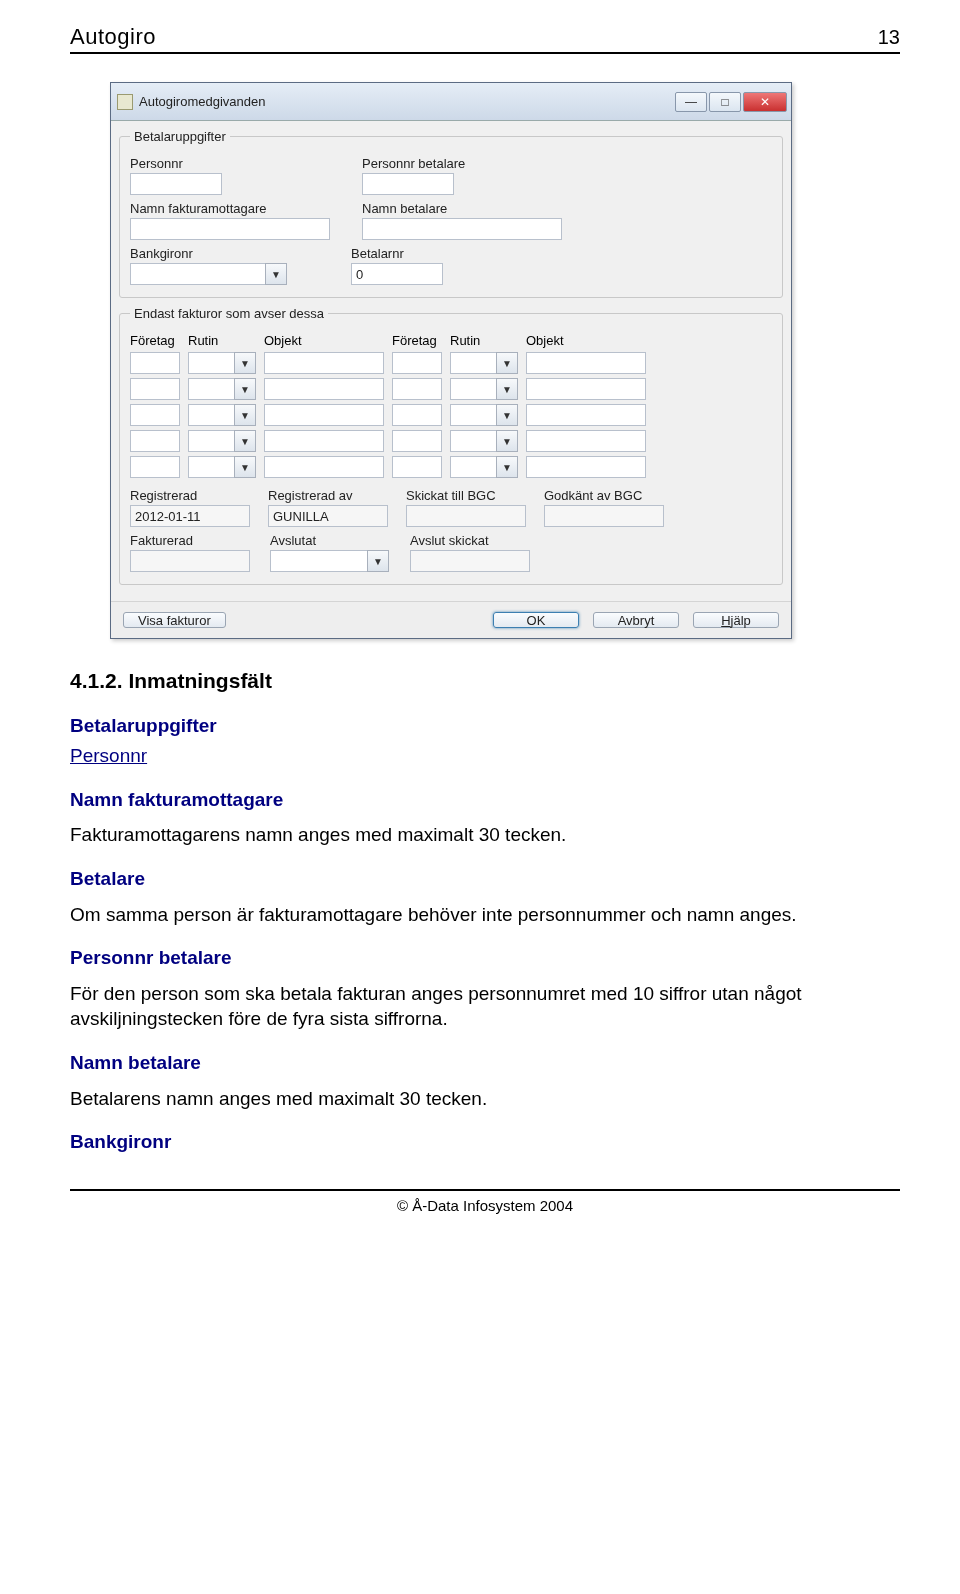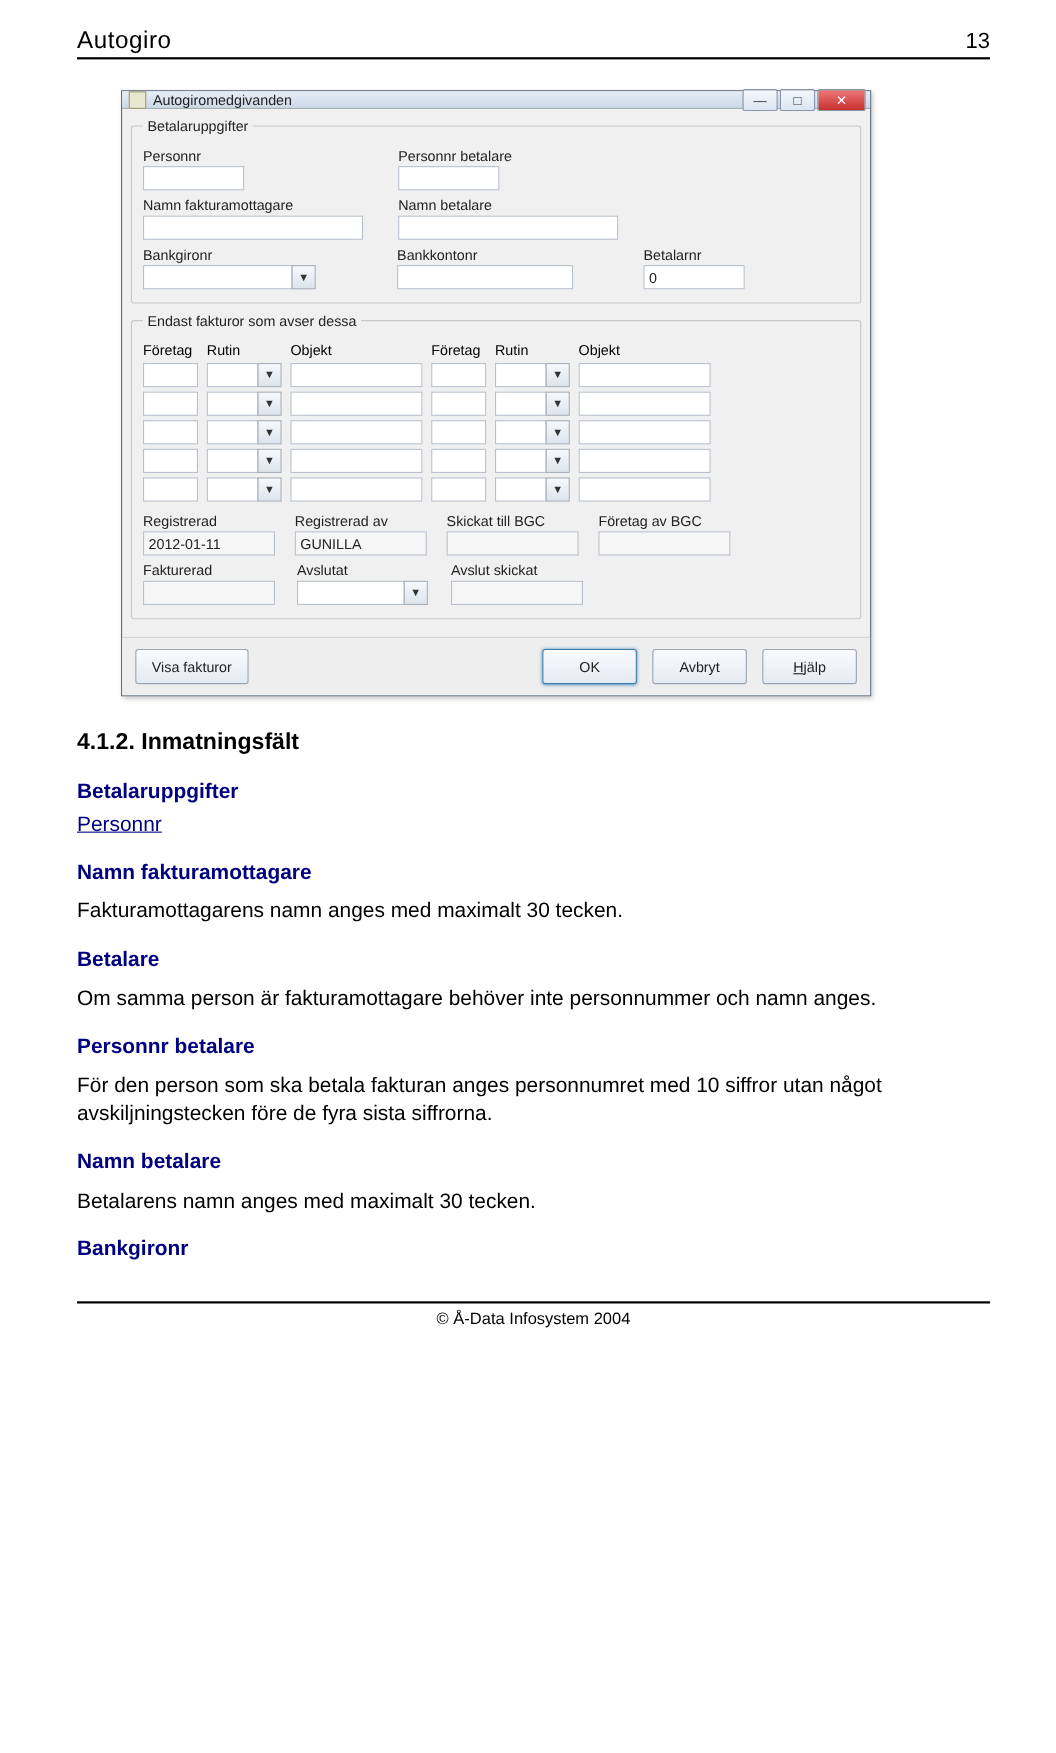--- a/index.html
+++ b/index.html
@@ -43,21 +43,21 @@
   .win {
     width: 682px;
     margin-left: 40px;
     border: 1px solid #5b6b83;
     background: #f0f0f0;
     font-family: "Segoe UI", Tahoma, sans-serif;
     font-size: 13px;
     box-shadow: 2px 2px 4px rgba(0,0,0,0.2);
   }
   .titlebar {
-    height: 16px;
+    height: 38px;
     background: linear-gradient(#e5edf6, #cdd9e8);
     border-bottom: 1px solid #9aa;
     display: flex;
     align-items: center;
     padding: 0 4px 0 6px;
   }
   .titlebar .app-icon {
     width: 16px; height: 16px;
     background: #e8e8d0;
     border: 1px solid #9a9a70;
@@ -147,21 +147,21 @@
   .btnbar {
     border-top: 1px solid #d4d4d4;
     background: #eee;
     padding: 10px 12px;
     display: flex;
     gap: 14px;
     align-items: center;
   }
   .btnbar .gap { flex:1; }
   .btn {
-    height: 32px;
+    height: 16px;
     min-width: 86px;
     padding: 0 14px;
     border: 1px solid #9aa5b3;
     border-radius: 3px;
     background: linear-gradient(#fafcfe,#e4eaf1);
     font-size: 13px;
     display: inline-flex; align-items: center; justify-content: center;
     color: #222;
   }
   .btn.primary {
@@ -226,24 +226,20 @@
         </div>
 
         <div class="row">
           <div class="col">
             <span class="lbl">Bankgironr</span>
             <div class="combo">
               <input class="inp" style="">
               <div class="dropbtn">▼</div>
             </div>
           </div>
-          <div class="col" style="margin-left:54px;">
-            <span class="lbl">Bankkontonr</span>
-            <input class="inp med" style="">
-          </div>
           <div class="col" style="margin-left:44px;">
             <span class="lbl">Betalarnr</span>
             <input class="inp short" value="0" style="">
           </div>
         </div>
       </fieldset>
 
       <fieldset class="group">
         <legend>Endast fakturor som avser dessa</legend>
 
@@ -336,21 +332,21 @@
           </div>
           <div class="status-col">
             <span class="lbl">Registrerad av</span>
             <input class="inp readonly" value="GUNILLA" style="">
           </div>
           <div class="status-col">
             <span class="lbl">Skickat till BGC</span>
             <input class="inp readonly" style="">
           </div>
           <div class="status-col">
-            <span class="lbl">Företag av BGC</span>
+            <span class="lbl">Godkänt av BGC</span>
             <input class="inp readonly" style="">
           </div>
         </div>
         <div class="status-row" style="grid-template-columns:120px 120px 120px; margin-top:6px;gap:20px;">
           <div class="status-col">
             <span class="lbl">Fakturerad</span>
             <input class="inp readonly" style="">
           </div>
           <div class="status-col">
             <span class="lbl">Avslutat</span>

